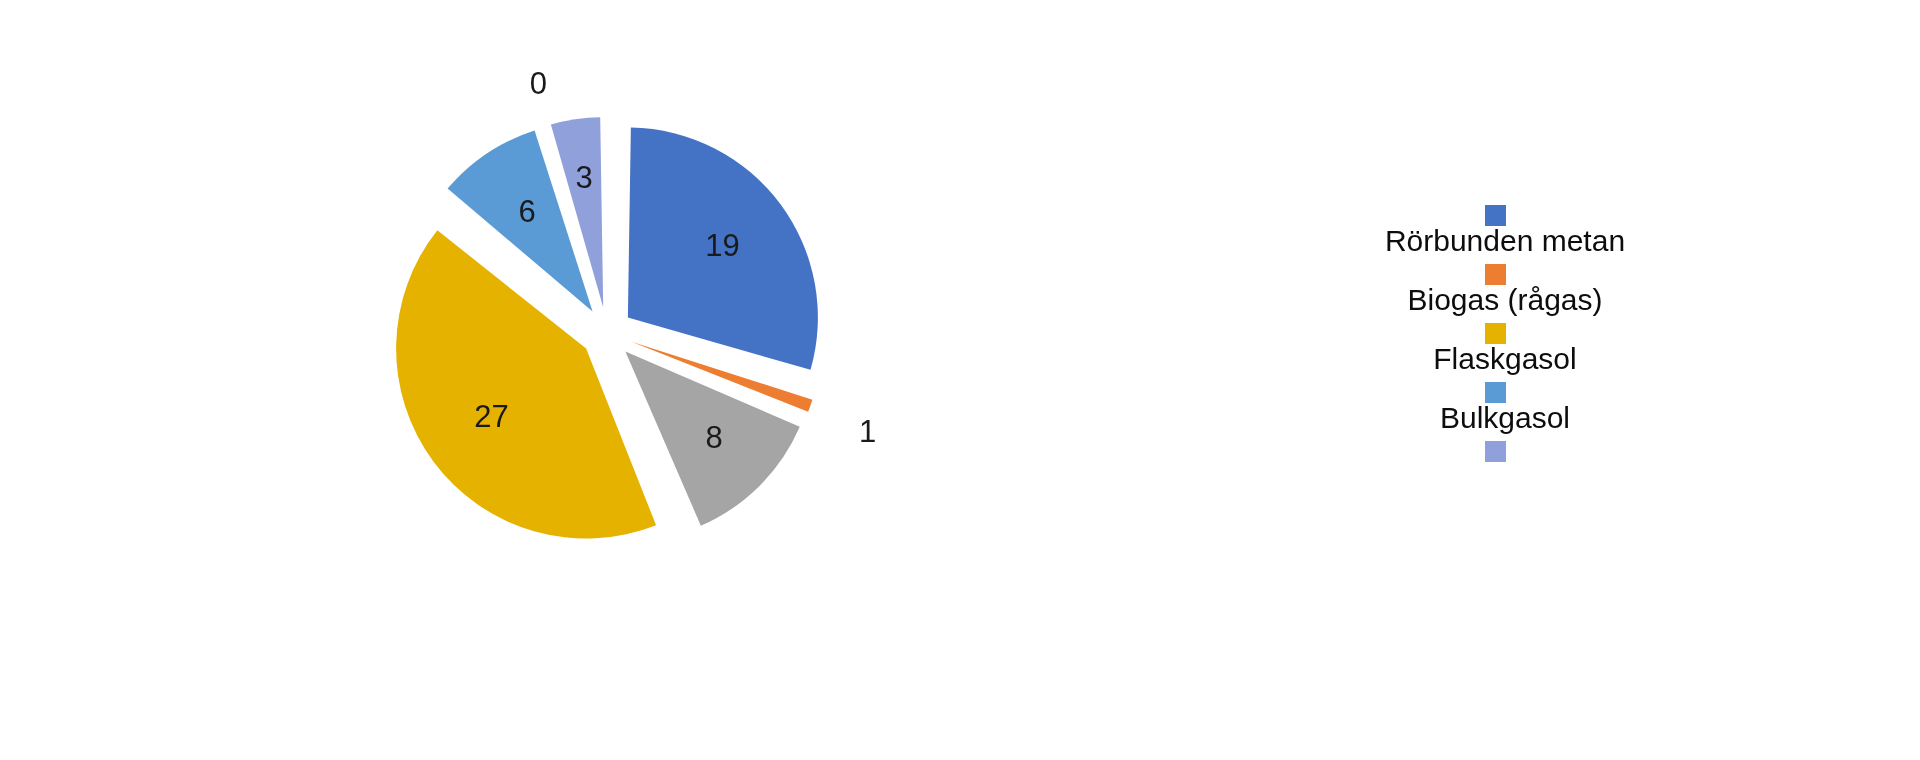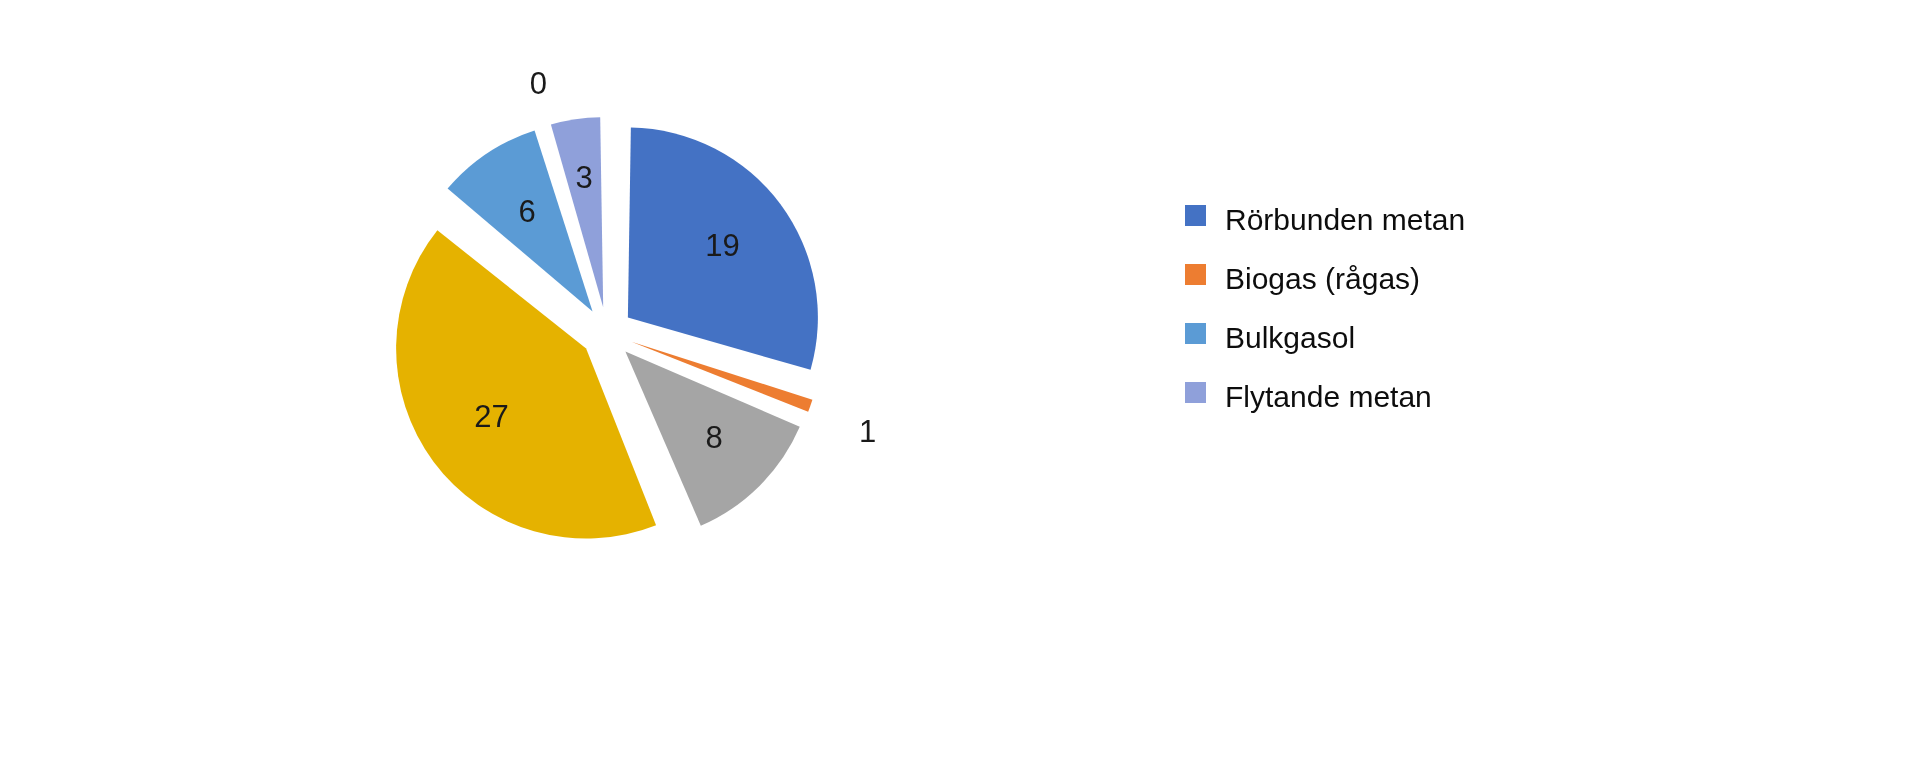--- a/index.html
+++ b/index.html
@@ -47,22 +47,23 @@
   .legend {
     position: absolute;
     left: 1185px;
     top: 205px;
     width: 640px;
     display: flex;
     flex-direction: column;
   }
   .legend-item {
     display: flex;
-    align-items: flex-start;
+    align-items: center;
     height: 59px;
+    flex-direction: column;
   }
   .legend-swatch {
     width: 21px;
     height: 21px;
     flex: 0 0 auto;
     margin-right: 19px;
   }
   .legend-label {
     font-family: "Liberation Sans", sans-serif;
     font-size: 30px;
@@ -101,22 +102,25 @@
   <div class="legend" id="legend">
       <div class="legend-item">
         <span class="legend-swatch" style="background: rgb(68, 114, 196);"></span>
         <span class="legend-label">Rörbunden metan</span>
       </div>
       <div class="legend-item">
         <span class="legend-swatch" style="background: rgb(237, 125, 49);"></span>
         <span class="legend-label">Biogas (rågas)</span>
       </div>
       <div class="legend-item">
+        <span class="legend-swatch" style="background: rgb(229, 178, 0);"></span>
+        <span class="legend-label">Flaskgasol</span>
+      </div>
+      <div class="legend-item">
         <span class="legend-swatch" style="background: rgb(91, 155, 213);"></span>
         <span class="legend-label">Bulkgasol</span>
       </div>
       <div class="legend-item">
         <span class="legend-swatch" style="background: rgb(143, 160, 218);"></span>
-        <span class="legend-label">Flytande metan</span>
       </div>
     </div>
 
 </div>
 
 </body></html>

